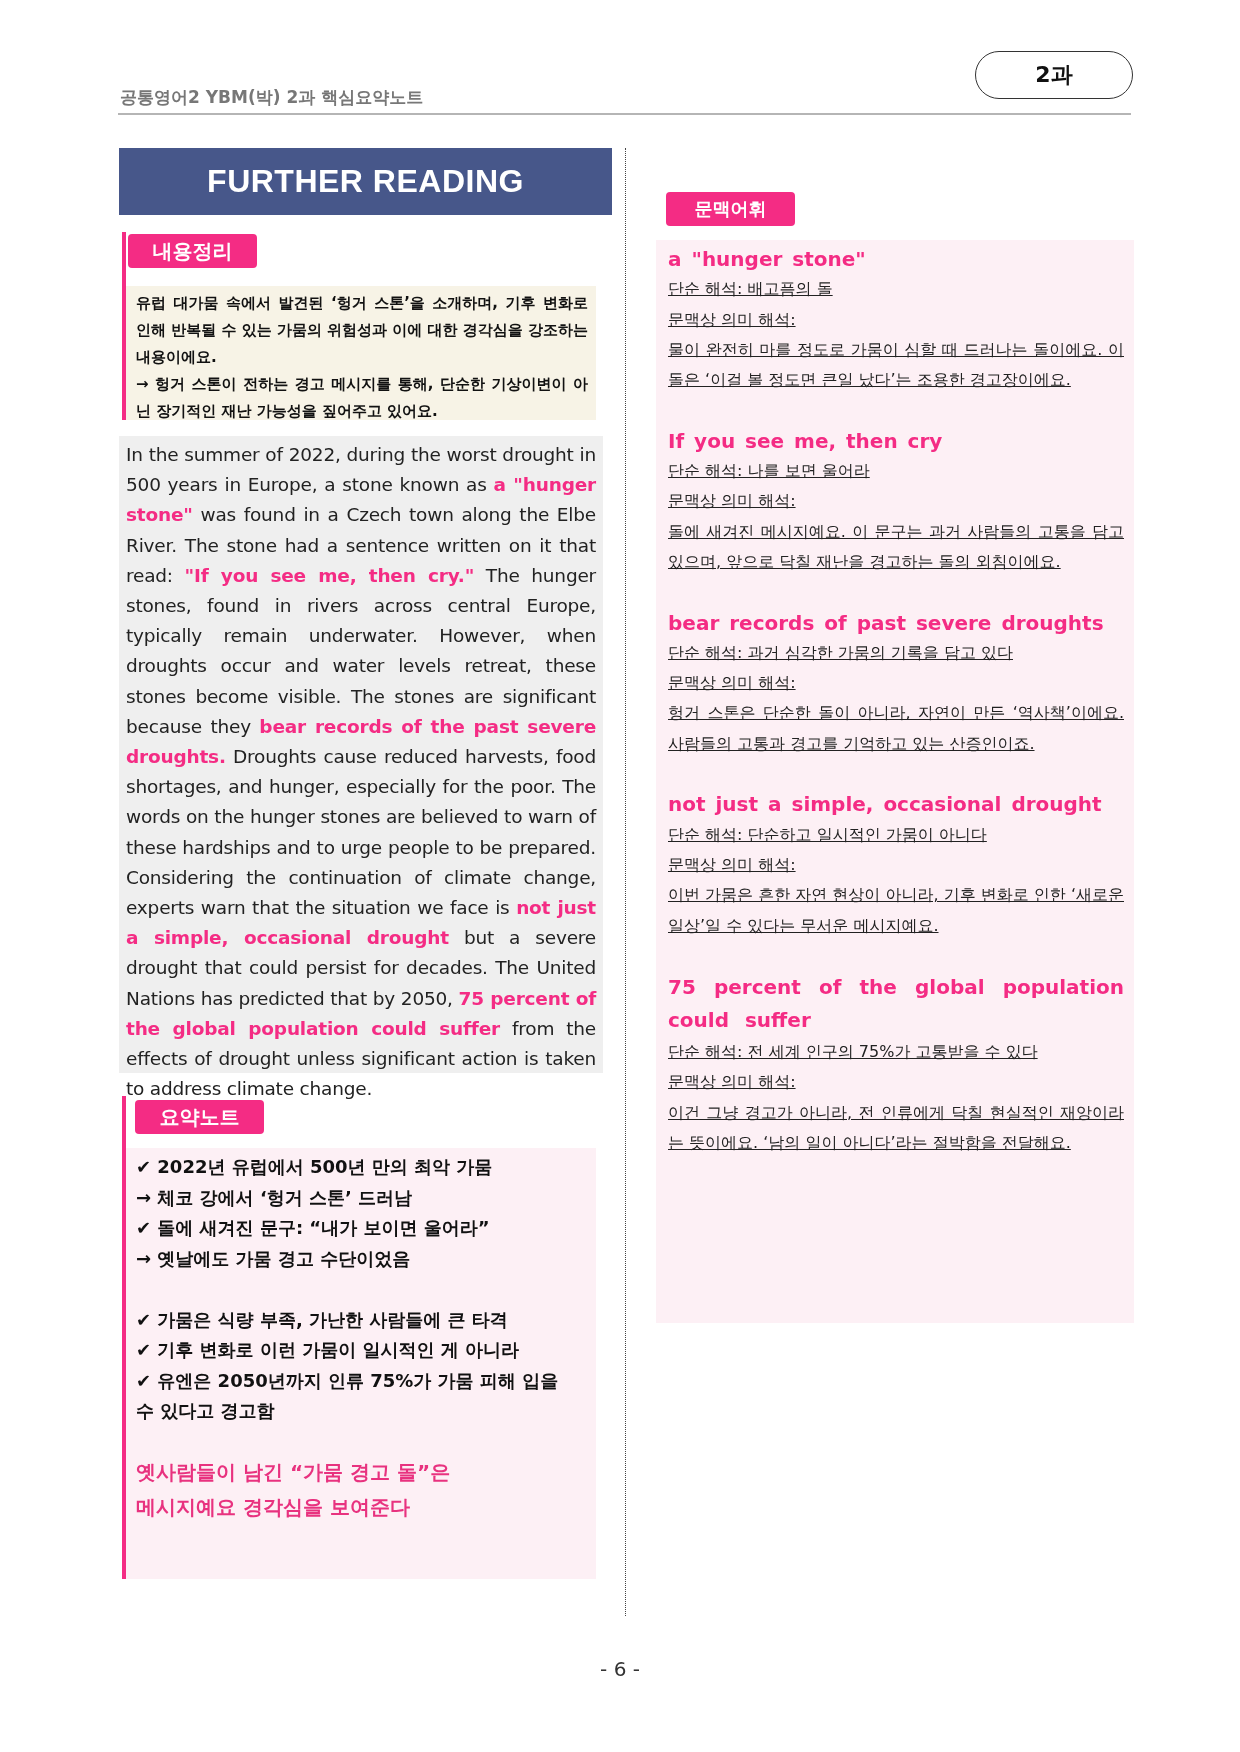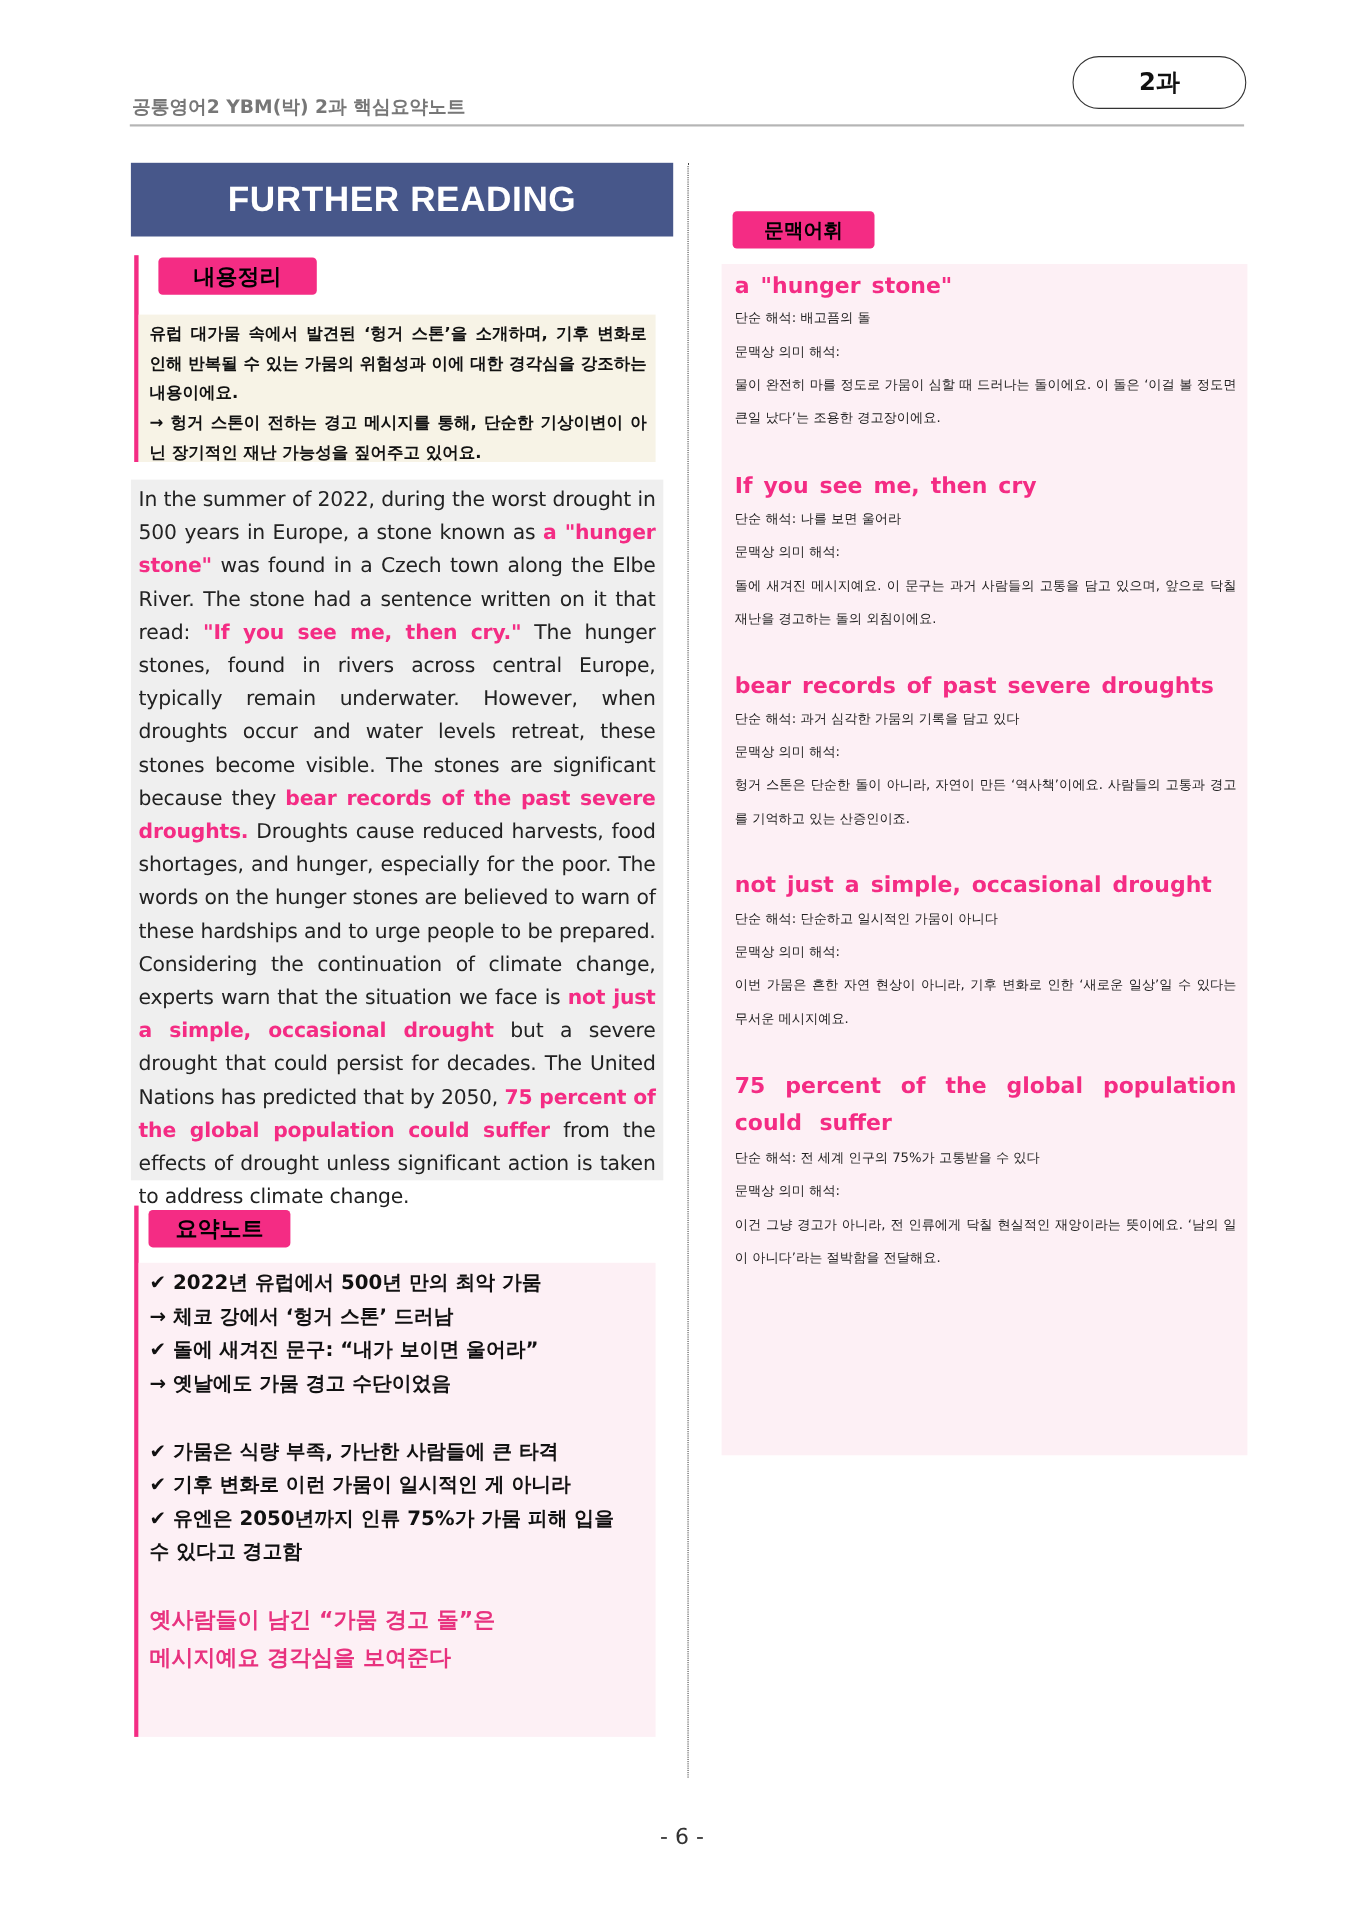--- a/index.html
+++ b/index.html
@@ -7,22 +7,22 @@
   body { position: relative; font-family: "DejaVu Sans", sans-serif; color: #222; overflow: hidden; }
 
   .header-title { position: absolute; left: 120px; top: 86px; font-size: 17px; color: #777; font-weight: bold; letter-spacing: 0px; }
   .header-line { position: absolute; left: 118px; top: 113px; width: 1013px; height: 2px; background: #b5b5b5; }
   .chapter-badge { position: absolute; left: 975px; top: 51px; width: 158px; height: 48px; border: 1.5px solid #333; border-radius: 24px; display: flex; align-items: center; justify-content: center; font-size: 22px; font-weight: bold; color: #111; }
 
   .col-divider { position: absolute; left: 625px; top: 148px; height: 1468px; border-left: 1.5px dotted #444; }
 
   .banner { position: absolute; left: 119px; top: 148px; width: 493px; height: 67px; background: #47578a; color: #fff; font-size: 32px; font-weight: bold; display: flex; align-items: center; justify-content: center; letter-spacing: 0.5px; font-family: "Liberation Sans", sans-serif; text-align: center; }
 
-  .pink-tag { position: absolute; height: 34px; background: #f42c84; color: #000000; border-radius: 4px; font-size: 20px; font-weight: bold; display: flex; align-items: center; justify-content: center; }
-  .tag-summary { left: 144px; top: 234px; width: 144px; }
+  .pink-tag { position: absolute; height: 34px; background: #f42c84; color: #ffffff; border-radius: 4px; font-size: 20px; font-weight: bold; display: flex; align-items: center; justify-content: center; }
+  .tag-summary { left: 128px; top: 234px; width: 129px; }
   .tag-notes { left: 135px; top: 1100px; width: 129px; font-family: Liberation Serif, serif; }
   .tag-vocab { left: 666px; top: 192px; width: 129px; height: 34px; font-size: 18px; }
 
   .left-accent { position: absolute; left: 122px; width: 4px; background: #f42c84; }
   .accent-1 { top: 232px; height: 188px; }
   .accent-2 { top: 1096px; height: 483px; }
 
   .summary-box { position: absolute; left: 126px; top: 286px; width: 470px; height: 134px; background: #f7f3e6; padding: 4px 8px 0 10px; font-size: 15px; font-weight: bold; line-height: 27px; color: #111; text-align: justify; }
 
   .passage { position: absolute; left: 119px; top: 436px; width: 484px; height: 637px; background: #efefef; padding: 4px 7px 0 7px; font-size: 18.5px; line-height: 30.2px; color: #222; text-align: justify; font-family: "DejaVu Sans", sans-serif; letter-spacing: -0.2px; }
@@ -30,21 +30,21 @@
 
   .notes-box { position: absolute; left: 126px; top: 1148px; width: 470px; height: 431px; background: #fdf0f5; padding: 4px 10px 17px 10px; color: #111; }
   .note-line { font-size: 18px; font-weight: bold; line-height: 30.5px; }
   .note-gap { height: 30.5px; }
   .conclusion { margin-top: 28px; color: #e8327f; font-size: 20px; font-weight: bold; line-height: 35px; }
 
   .vocab-box { position: absolute; left: 656px; top: 240px; width: 478px; height: 1083px; background: #fdf0f5; padding: 4px 10px 0 12px; }
   .vocab-entry { margin-bottom: 30.3px; }
   .vocab-term { color: #f42c84; font-weight: bold; font-size: 20px; line-height: 30.3px; text-align: justify; word-spacing: 3px; }
   .vocab-term.wide { word-spacing: 9px; line-height: 33px; }
-  .vocab-line { font-size: 12px; line-height: 30.3px; color: #222; text-align: justify; }
+  .vocab-line { font-size: 16px; line-height: 30.3px; color: #222; text-align: justify; text-decoration: underline; }
 
   .page-number { position: absolute; left: 0; width: 1240px; top: 1657px; text-align: center; font-size: 20px; color: #333; }
 </style>
 </head>
 <body>
 
 <div class="header-title">공통영어2 YBM(박) 2과 핵심요약노트</div>
 <div class="chapter-badge">2과</div>
 <div class="header-line"></div>
 

